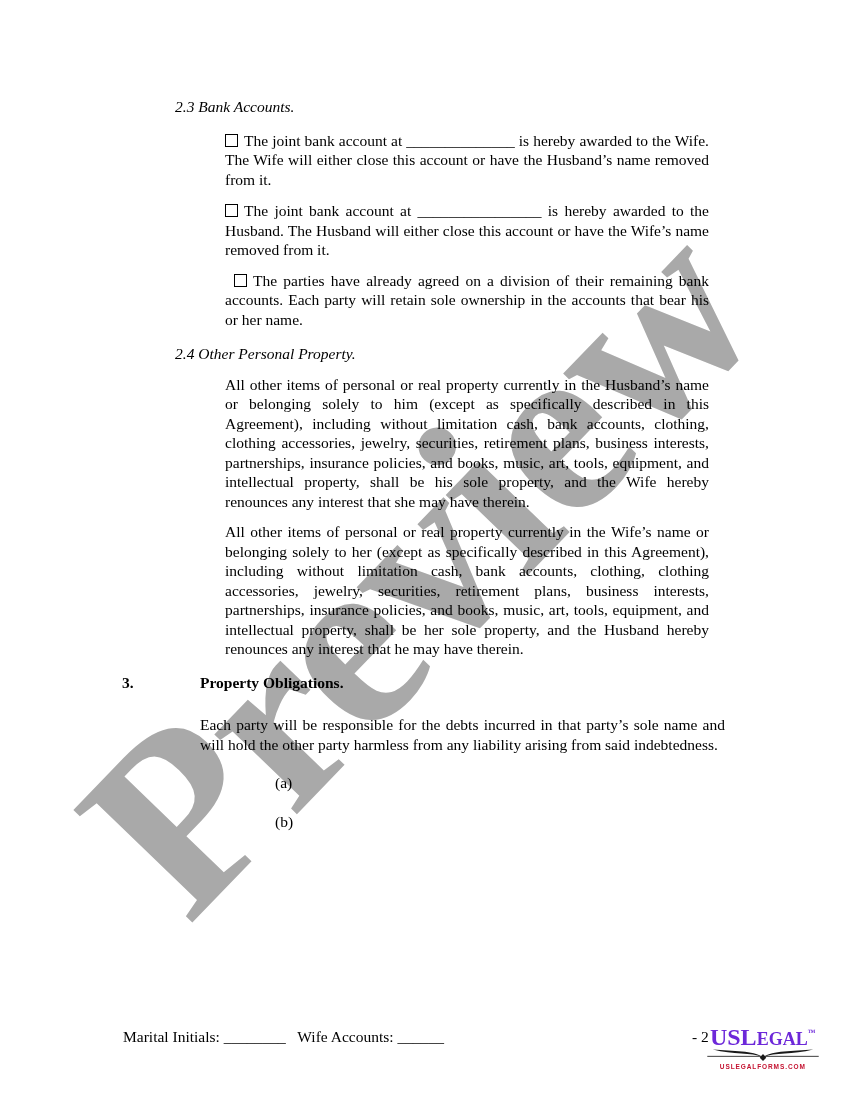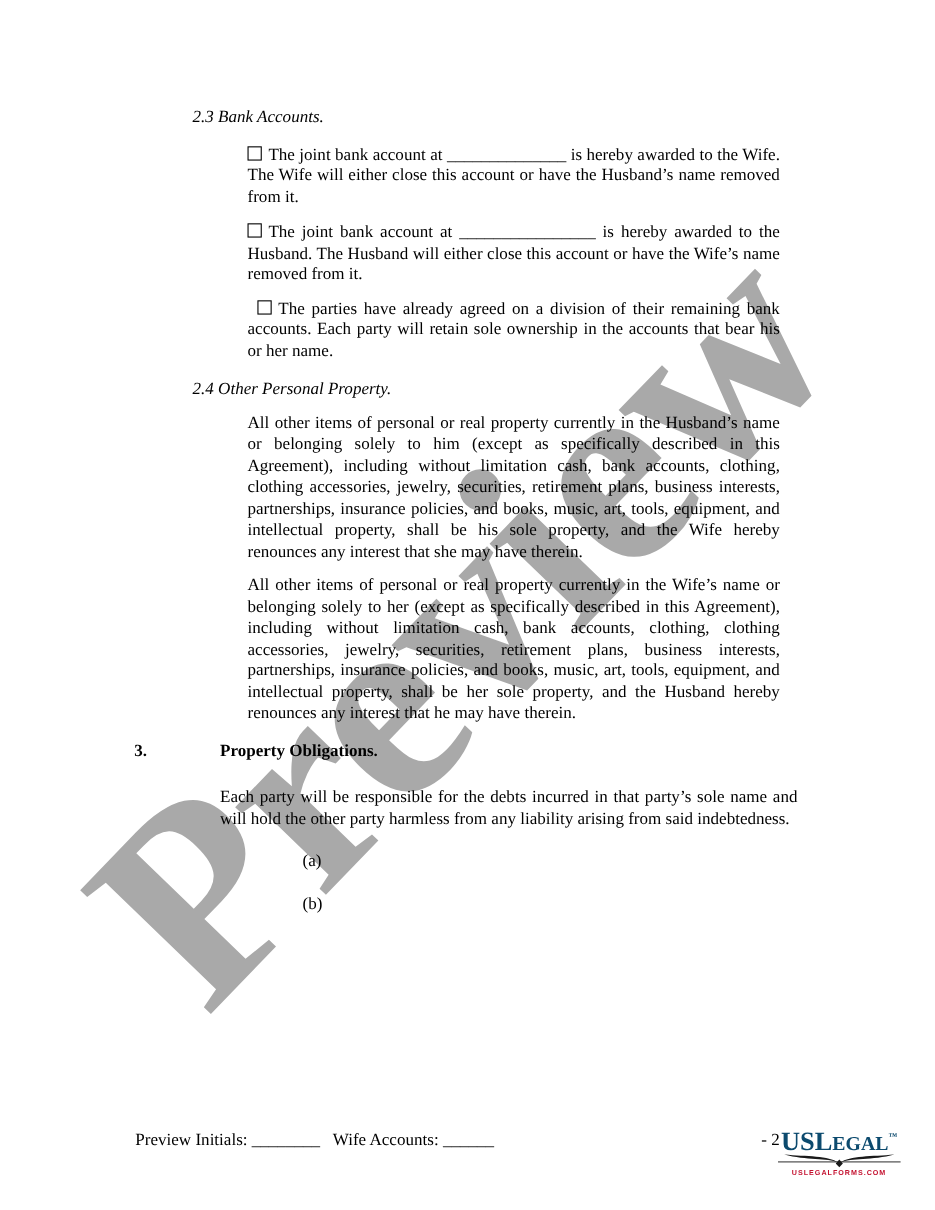--- a/index.html
+++ b/index.html
@@ -100,21 +100,21 @@
   }
   .logo{
     margin-left:-5px;
     width:118px;
     text-align:center;
     z-index:2;
   }
   .logo-text{
     font-family:"Liberation Serif", serif;
     font-weight:bold;
-    color:#0c4a6e;
+    color:#6d28d9;
     font-size:24px;
     line-height:22px;
     white-space:nowrap;
   }
   .logo-text .small-caps{font-size:18px;}
   .logo-text .tm{font-size:8px;vertical-align:10px;letter-spacing:0;}
   .eagle{display:block;width:114px;height:13px;margin:-1px auto 0 auto;}
   .logo-tagline{
     font-family:"Liberation Sans", sans-serif;
     font-weight:bold;
@@ -157,21 +157,21 @@
     <p class="para3 p7">Each party will be responsible for the debts incurred in that party’s sole name and will hold the other party harmless from any liability arising from said indebtedness.</p>
 
 
     <div class="list-item">(a)</div>
 
     <div class="list-item">(b)</div>
 
   </div>
 
   <div class="footer-initials">
-    <span>Preview Initials:</span>
+    <span>Marital Initials:</span>
     <span class="blank-h">________</span>
     <span>Wife Accounts:</span>
     <span>______</span>
   </div>
 
   <div class="brand">
     <span class="pagenum">- 2</span>
     <div class="logo">
       <div class="logo-text"><span>USL</span><span class="small-caps">EGAL</span><span class="tm">™</span></div>
       <svg class="eagle" viewBox="0 0 120 14" xmlns="http://www.w3.org/2000/svg">

